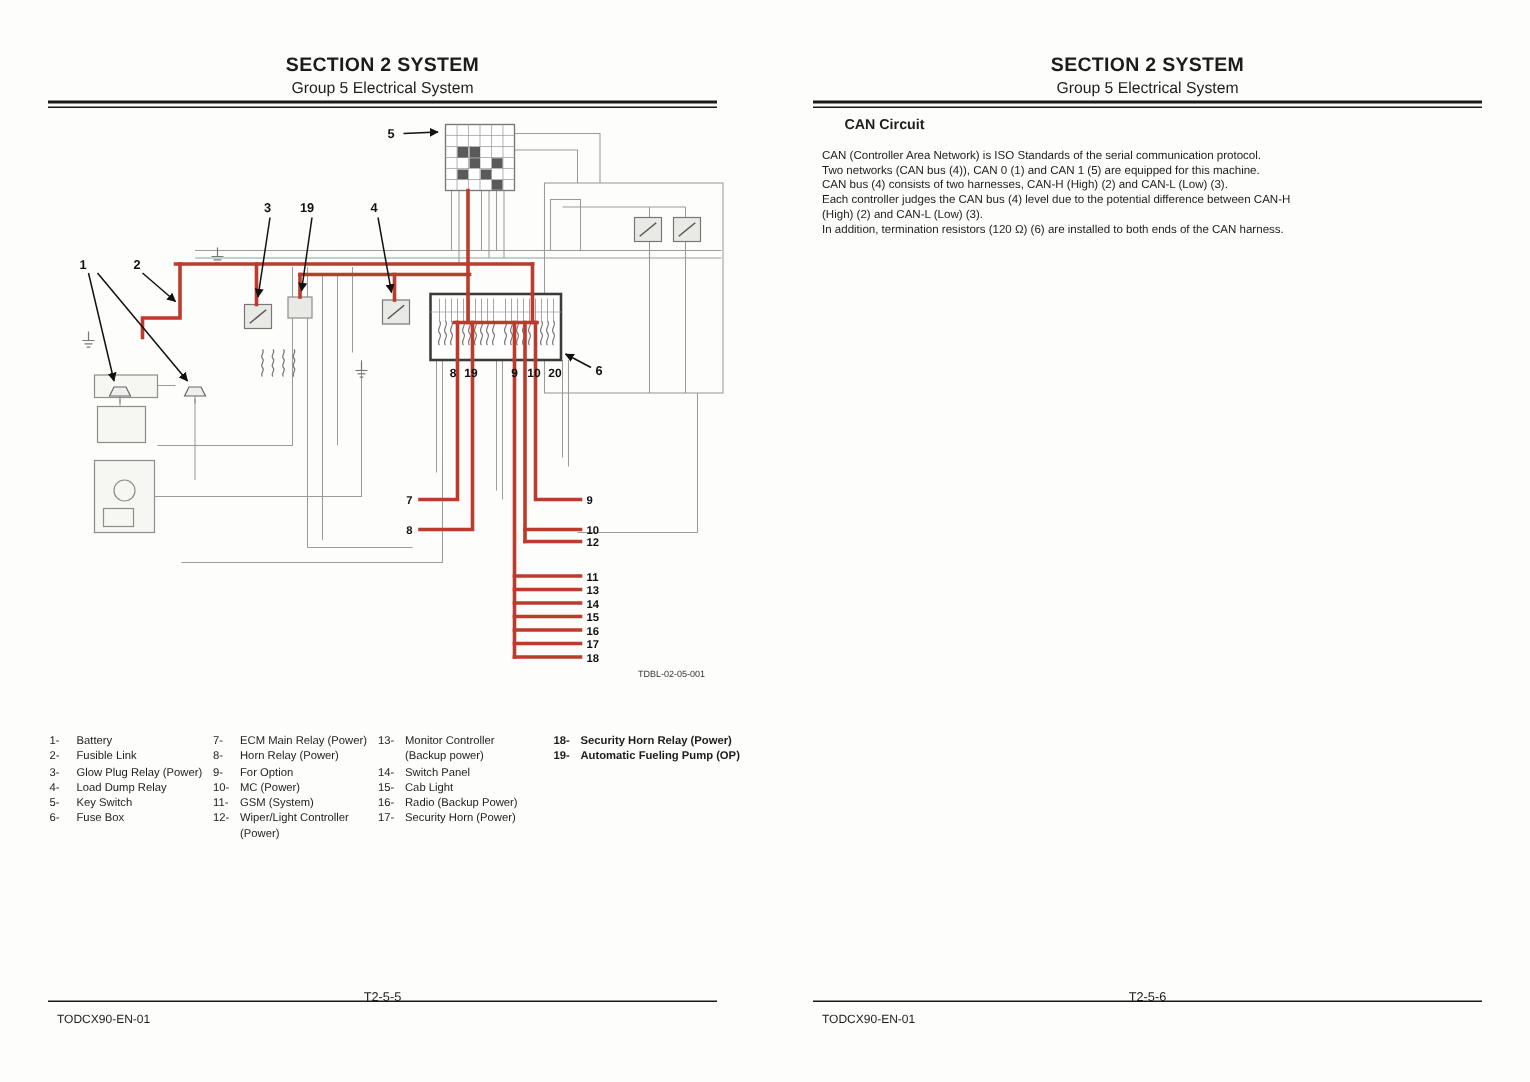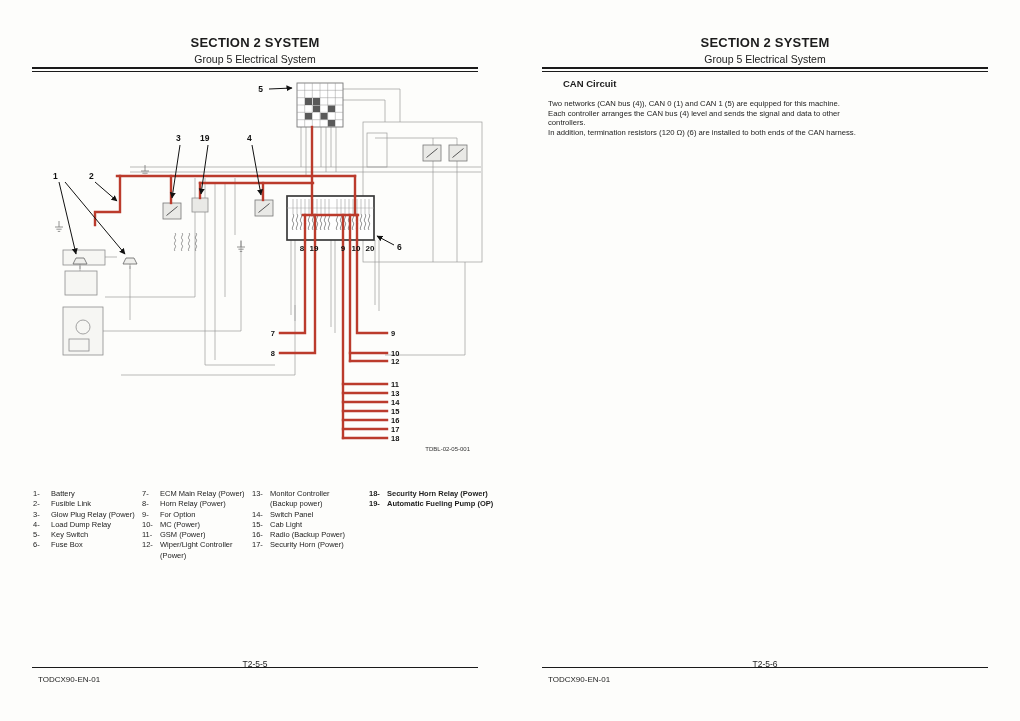--- a/index.html
+++ b/index.html
@@ -310,21 +310,21 @@
     <div class="row">
         <span class="ln">9-</span>
         <span>For Option</span>
       </div>
     <div class="row">
         <span class="ln">10-</span>
         <span>MC (Power)</span>
       </div>
     <div class="row">
         <span class="ln">11-</span>
-        <span>GSM (Power)</span>
+        <span>GSM (System)</span>
       </div>
     <div class="row">
         <span class="ln">12-</span>
         <span>Wiper/Light Controller (Power)</span>
       </div>
   </div>
   <div class="legend" id="leg-c3">
     <div class="row">
         <span class="ln">13-</span>
         <span>Monitor Controller (Backup power)</span>
@@ -363,21 +363,23 @@
 </div>
 
 <div class="page" id="page-right">
   <div class="hdr-title">SECTION 2 SYSTEM</div>
   <div class="hdr-sub">Group 5 Electrical System</div>
   <div class="rule-double"></div>
 
   <div class="sec-heading">CAN Circuit</div>
 
   <div class="body-text">
+    <p>CAN (Controller Area Network) is ISO Standards of the serial communication protocol.</p>
     <p>Two networks (CAN bus (4)), CAN 0 (1) and CAN 1 (5) are equipped for this machine.</p>
-    <p>Each controller arranges the CAN bus (4) level and sends the signal and data to other controllers.</p>
+    <p>CAN bus (4) consists of two harnesses, CAN-H (High) (2) and CAN-L (Low) (3).</p>
+    <p>Each controller judges the CAN bus (4) level due to the potential difference between CAN-H (High) (2) and CAN-L (Low) (3).</p>
     <p>In addition, termination resistors (120 Ω) (6) are installed to both ends of the CAN harness.</p>
   </div>
 
   <div class="foot-rule"></div>
   <div class="doc-code">TODCX90-EN-01</div>
   <div class="page-num">T2-5-6</div>
 </div>
 
 </body></html>

